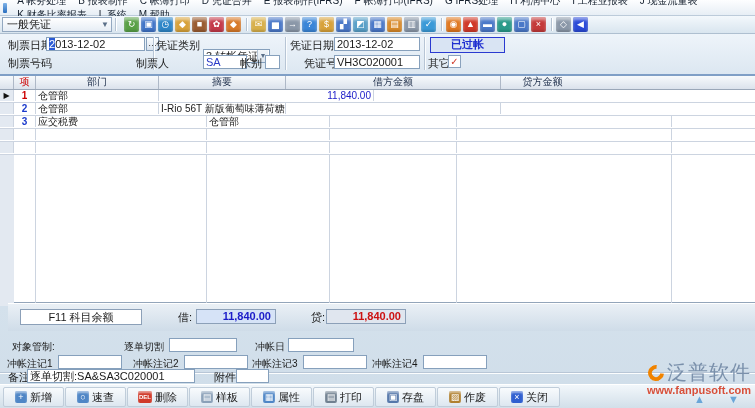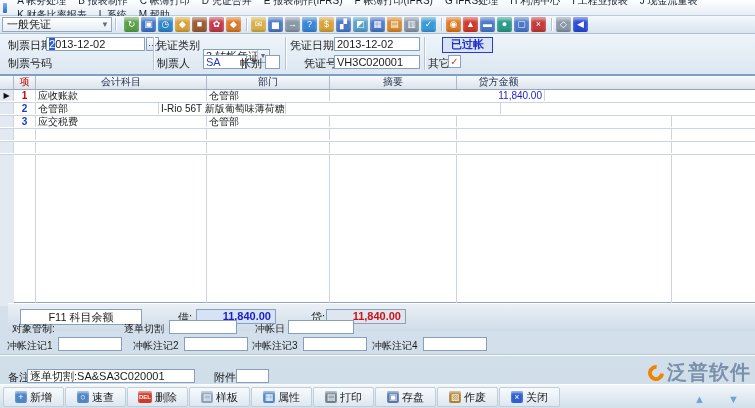--- a/index.html
+++ b/index.html
@@ -33,21 +33,21 @@
     padding:0 2px;box-sizing:border-box;overflow:hidden;white-space:nowrap}
   .tb span{display:block}
   .selfirst::first-letter{background:#2a5ad4;color:#fff}
   .mbtn{position:absolute;width:13px;height:14px;background:linear-gradient(#fafcfe,#d8e2ee);
     border:1px solid #86a0bc;box-sizing:border-box;text-align:center;line-height:10px;font-size:9px;color:#333}
   .combofield{position:absolute;background:#fff;border:1px solid #86a0bc;height:14px;box-sizing:border-box;
     line-height:12px;padding:0 12px 0 2px;white-space:nowrap;overflow:hidden}
   .combofield .arr{position:absolute;right:1px;top:0;width:10px;height:12px;text-align:center;
     color:#5a6f88;font-size:7px;line-height:12px;background:linear-gradient(#f2f6fa,#dbe4ee);border-left:1px solid #b5c4d4}
   .groove{position:absolute;top:3px;height:33px;width:1px;background:#b7c5d5;border-right:1px solid #fbfdfe}
-  #posted{position:absolute;left:442px;top:3px;padding:0 8px;height:14px;line-height:13px;
+  #posted{position:absolute;left:430px;top:3px;padding:0 20px;height:14px;line-height:13px;
     color:#1f2fd0;border:1px solid #2a3ad0;background:#d9e4f3;font-weight:bold}
   .cb{position:absolute;width:13px;height:13px;background:#fff;border:1px solid #8aa2bd;box-sizing:border-box;
     text-align:center;line-height:11px;font-size:10px;color:#d03a2a;font-weight:bold}
 
   
   #grid{left:0;top:76px;width:755px;height:226px;background:#fff;border-bottom:1px solid #93a5ba}
   .hrow{display:flex;height:13px;background:linear-gradient(#f7fafc,#dbe2ec);border-bottom:1px solid #9aa7b8}
   .hc{box-sizing:border-box;border-right:1px solid #aeb8c7;text-align:center;line-height:12px;font-size:10px;color:#21314d;overflow:hidden;white-space:nowrap}
   .drow{display:flex;height:12px;border-bottom:1px solid #ccd4e0}
   .c{box-sizing:border-box;border-right:1px solid #ccd4e0;height:11px;line-height:11px;font-size:10px;
@@ -64,21 +64,21 @@
 
   
   #totals{left:8px;top:303px;width:755px;height:27px;background:linear-gradient(#eaf0f6,#cfdce8);
     border-top:1px solid #fff}
   #f11{position:absolute;left:12px;top:5px;width:122px;height:16px;background:#fff;border:1px solid #8ca0b8;
     box-sizing:border-box;text-align:center;line-height:14px}
   .totbox{position:absolute;top:5px;height:15px;box-sizing:border-box;border:1px solid #8ca0b8;
     line-height:13px;text-align:right;padding:0 4px;font-weight:bold}
 
   
-  #ctrl{left:0;top:316px;width:755px;height:38px;border-bottom:1px solid #b8c6d6;box-shadow:0 1px 0 #fbfdfe}
+  #ctrl{left:0;top:334px;width:755px;height:38px;border-bottom:1px solid #b8c6d6;box-shadow:0 1px 0 #fbfdfe}
   #ctrl .lab{font-size:10px}
 
   
   #remarkrow{left:0;top:369px;width:755px;height:15px}
 
   
   #btnbar{left:0;top:384px;width:755px;height:24px;background:linear-gradient(#f2f7fb,#d2dfe9);
     border-top:1px solid #fff;display:flex;align-items:center;padding-left:3px;box-sizing:border-box}
   .bbtn{width:61px;height:20px;margin-right:1px;background:linear-gradient(#f8fbfd,#dde7f0);
     border:1px solid #c0cdda;border-radius:2px;box-sizing:border-box;display:flex;align-items:center;
@@ -86,21 +86,21 @@
   .bico{min-width:12px;height:12px;border-radius:2px;color:#fff;font-size:9px;line-height:12px;text-align:center;
     box-shadow:inset 0 2px 2px rgba(255,255,255,.5)}
   .bico.del{font-size:6px;font-weight:bold;padding:0 1px}
   .blbl{line-height:12px}
 
   
   #wm{position:absolute;right:4px;top:359px;width:150px;text-align:right;z-index:5;pointer-events:none}
   #wmrow{display:flex;align-items:center;justify-content:flex-end;gap:3px}
   #wmlogo{width:16px;height:16px;border:4px solid #f08300;border-right-color:transparent;border-radius:50%;
     box-sizing:border-box;transform:rotate(-40deg)}
-  #wmbrand{font-size:20px;font-weight:bold;color:#7a90ab;letter-spacing:1px}
+  #wmbrand{font-size:20px;font-weight:normal;color:#7a90ab;letter-spacing:1px}
   #wmurl{font-size:11px;font-weight:bold;color:#d8503a;margin-top:-2px}
   .navtri{position:absolute;color:#6aa6d8;font-size:11px;z-index:6;cursor:default}
 </style>
 </head>
 <body>
 
 <div id="stage">
 
   <div id="menubar" class="abs">
     <span class="appico"></span>
@@ -156,21 +156,21 @@
     <span class="lab" style="left:8px;top:23px">制票号码</span>
 
     <div class="groove" style="left:153px"></div>
 
     <span class="lab" style="left:130px;width:70px;text-align:right;top:5px">凭证类别</span>
     <div class="combofield" style="left:203px;top:15px;width:67px">
       <span>3.转帐凭证</span>
       <span class="arr">▼</span>
     </div>
 
-    <span class="lab" style="left:120px;width:70px;text-align:right;top:23px">制票人</span>
+    <span class="lab" style="left:136px;width:70px;top:23px">制票人</span>
     <div class="tb" style="left:203px;top:21px;width:44px;color:#2a3bc8">
       <span>SA</span>
     </div>
     <span class="lab" style="left:240px;width:22px;text-align:right;top:23px">帐别</span>
     <div class="tb" style="left:265px;top:21px;width:15px">
       <span></span>
     </div>
 
     <div class="groove" style="left:285px"></div>
 
@@ -187,30 +187,29 @@
 
     <div id="posted">已过帐</div>
     <span class="lab" style="left:428px;top:23px">其它</span>
     <div class="cb" style="left:448px;top:21px">✓</div>
   </div>
 
   <div id="grid" class="abs">
     <div class="hrow">
       <div class="hc w0"></div>
       <div class="hc w1" style="color:#c00">项</div>
-      <div class="hc w2">会计科目</div>
       <div class="hc w3">部门</div>
       <div class="hc w4">摘要</div>
+      <div class="hc w5">借方金额</div>
       <div class="hc w6" style="border-right:none">贷方金额</div>
     </div>
 
     <div class="drow">
       <div class="c w0 mk">▶</div>
       <div class="c w1 num" style="color:#c00">1</div>
-      <div class="c w2">应收账款</div>
       <div class="c w3">仓管部</div>
       <div class="c w5" style="text-align:right;color:#1b1bc8">11,840.00</div>
       <div class="c w6" style="border-right:none"></div>
     </div>
     <div class="drow">
       <div class="c w0 mk"></div>
       <div class="c w1 num" style="color:#1a3acc">2</div>
       <div class="c w3">仓管部</div>
       <div class="c w4">I-Rio 56T 新版葡萄味薄荷糖促销礼品钥</div>
       <div class="c w5" style="text-align:right"></div>
@@ -334,15 +333,16 @@
     </div>
 
   <span class="navtri" style="left:694px;top:393px">▲</span>
   <span class="navtri" style="left:728px;top:393px">▼</span>
 
   <div id="wm">
     <div id="wmrow">
       <span id="wmlogo"></span>
       <span id="wmbrand">泛普软件</span>
     </div>
+    <div id="wmurl">www.fanpusoft.com</div>
   </div>
 
 </div>
 
 </body></html>

